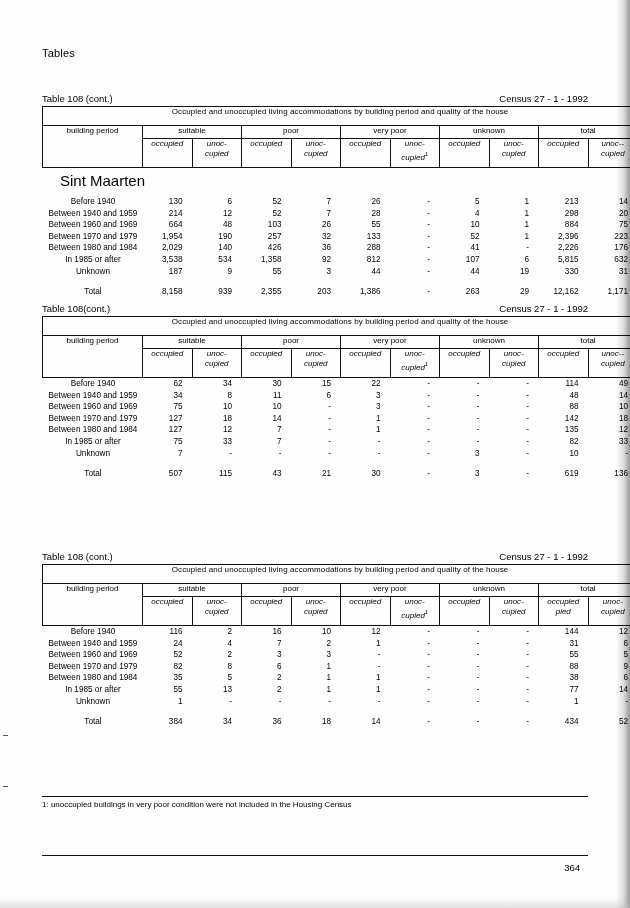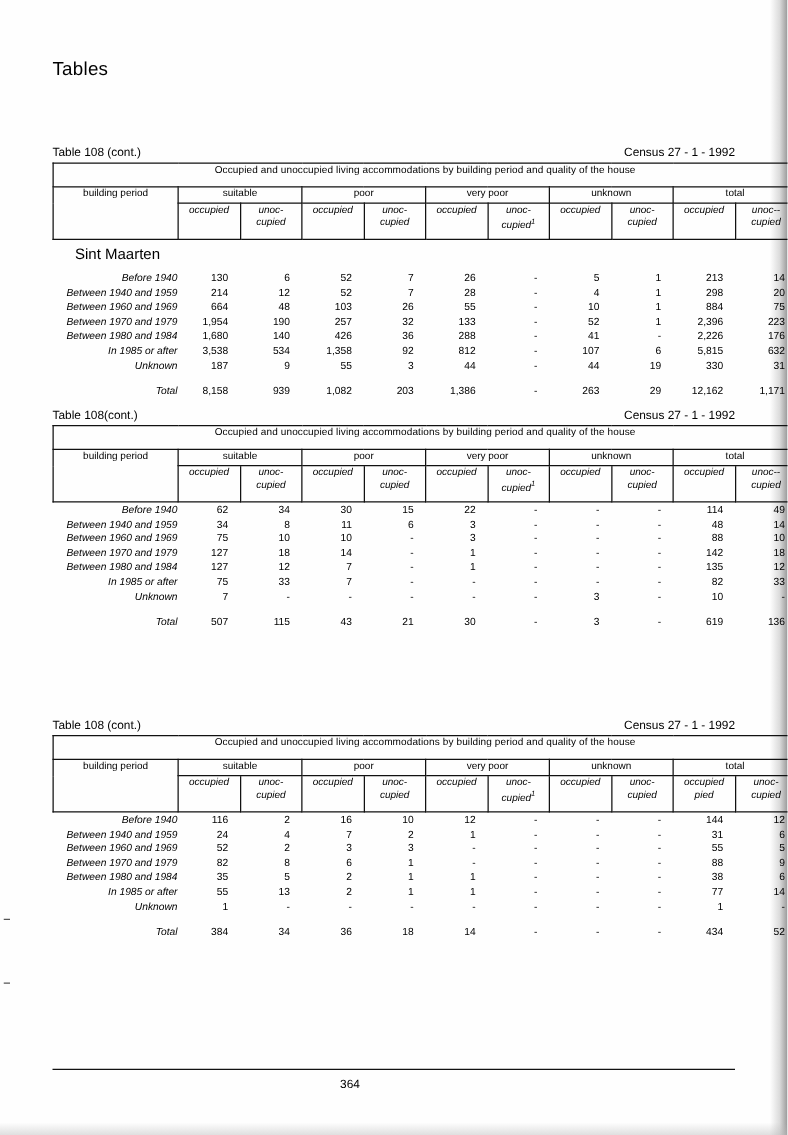--- a/index.html
+++ b/index.html
@@ -42,39 +42,39 @@
     left: 3px;
     width: 5px;
     height: 1px;
     background: #555;
   }
 
   .running-head {
     position: absolute;
     left: 42px;
     top: 47px;
-    font-size: 15px;
+    font-size: 11px;
     letter-spacing: 0.2px;
   }
 
   .table-block {
     position: absolute;
     left: 42px;
     width: 546px;
   }
 
   .caption-row {
     display: flex;
     justify-content: space-between;
     align-items: flex-end;
     font-size: 9.5px;
     margin-bottom: 2px;
     line-height: 11px;
   }
-  .caption-left { white-space: pre; margin-top: 24px; }
+  .caption-left { white-space: pre; }
   .caption-right { white-space: pre; }
 
   table.census {
     border-collapse: collapse;
     width: 546px;
     table-layout: fixed;
   }
   table.census td, table.census th {
     border: 1px solid #111;
     padding: 0;
@@ -124,28 +124,27 @@
     border: none;
     padding: 0;
     height: 11.6px;
     line-height: 11.6px;
     font-size: 8.2px;
     text-align: right;
     padding-right: 9px;
     white-space: nowrap;
   }
   .body-rows td.label {
-    text-align: right;
+    text-align: center;
     padding-left: 2px;
     padding-right: 0;
-    font-style: italic;
   }
   .body-rows tr.spacer td { height: 9px; line-height: 9px; }
   .region-name {
-    font-size: 12px;
+    font-size: 15px;
     padding: 4px 0 7px 18px;
   }
 
   .footnote-wrap {
     position: absolute;
     left: 42px;
     top: 796px;
     width: 546px;
   }
   .footnote-rule {
@@ -165,22 +164,23 @@
     top: 855px;
     width: 546px;
     height: 1px;
     background: #111;
   }
   .folio {
     position: absolute;
     left: 0;
     top: 862px;
     width: 560px;
-    text-align: center;
+    text-align: right;
     font-size: 9.5px;
+    padding-left: 20px;
   }
 </style>
 </head>
 <body>
 
 <div class="page">
 
   <div class="scan-edge-right"></div>
   <div class="scan-edge-bottom"></div>
   <div class="tick-left" style="top:735px"></div>
@@ -296,21 +296,21 @@
             <td class="">32</td>
             <td class="">133</td>
             <td class="">-</td>
             <td class="">52</td>
             <td class="">1</td>
             <td class="">2,396</td>
             <td class="">223</td>
           </tr>
           <tr>
             <td class="label">Between 1980 and 1984</td>
-            <td class="">1,680</td>
+            <td class="">2,029</td>
             <td class="">140</td>
             <td class="">426</td>
             <td class="">36</td>
             <td class="">288</td>
             <td class="">-</td>
             <td class="">41</td>
             <td class="">-</td>
             <td class="">2,226</td>
             <td class="">176</td>
           </tr>
@@ -340,21 +340,21 @@
             <td class="">330</td>
             <td class="">31</td>
           </tr>
           <tr class="spacer">
             <td colspan="11"></td>
           </tr>
           <tr>
             <td class="label">Total</td>
             <td class="">8,158</td>
             <td class="">939</td>
-            <td class="">1,082</td>
+            <td class="">2,355</td>
             <td class="">203</td>
             <td class="">1,386</td>
             <td class="">-</td>
             <td class="">263</td>
             <td class="">29</td>
             <td class="">12,162</td>
             <td class="">1,171</td>
           </tr>
         </tbody>
       </table>
@@ -693,17 +693,21 @@
             <td class="">-</td>
             <td class="">-</td>
             <td class="">-</td>
             <td class="">434</td>
             <td class="">52</td>
           </tr>
         </tbody>
       </table>
     </div>
 
+  <div class="footnote-wrap">
+    <div class="footnote-rule"></div>
+    <div class="footnote">1: unoccupied buildings in very poor condition were not included in the Housing Census</div>
+  </div>
 
   <div class="bottom-rule"></div>
   <div class="folio">364</div>
 
 </div>
 
 </body></html>

